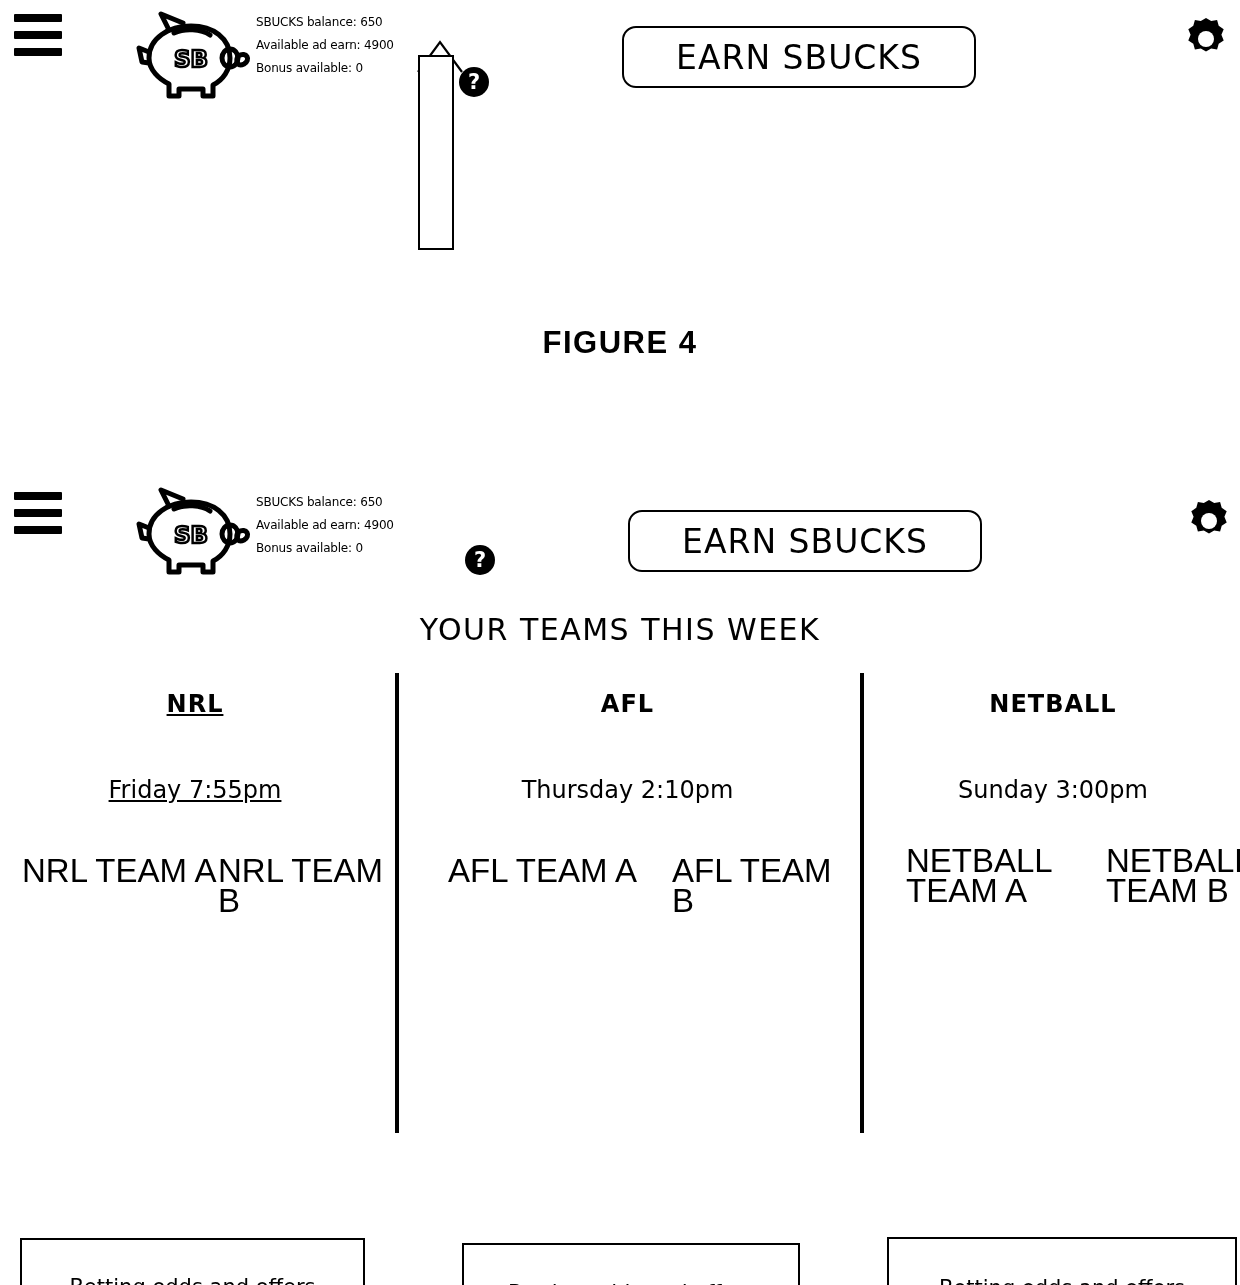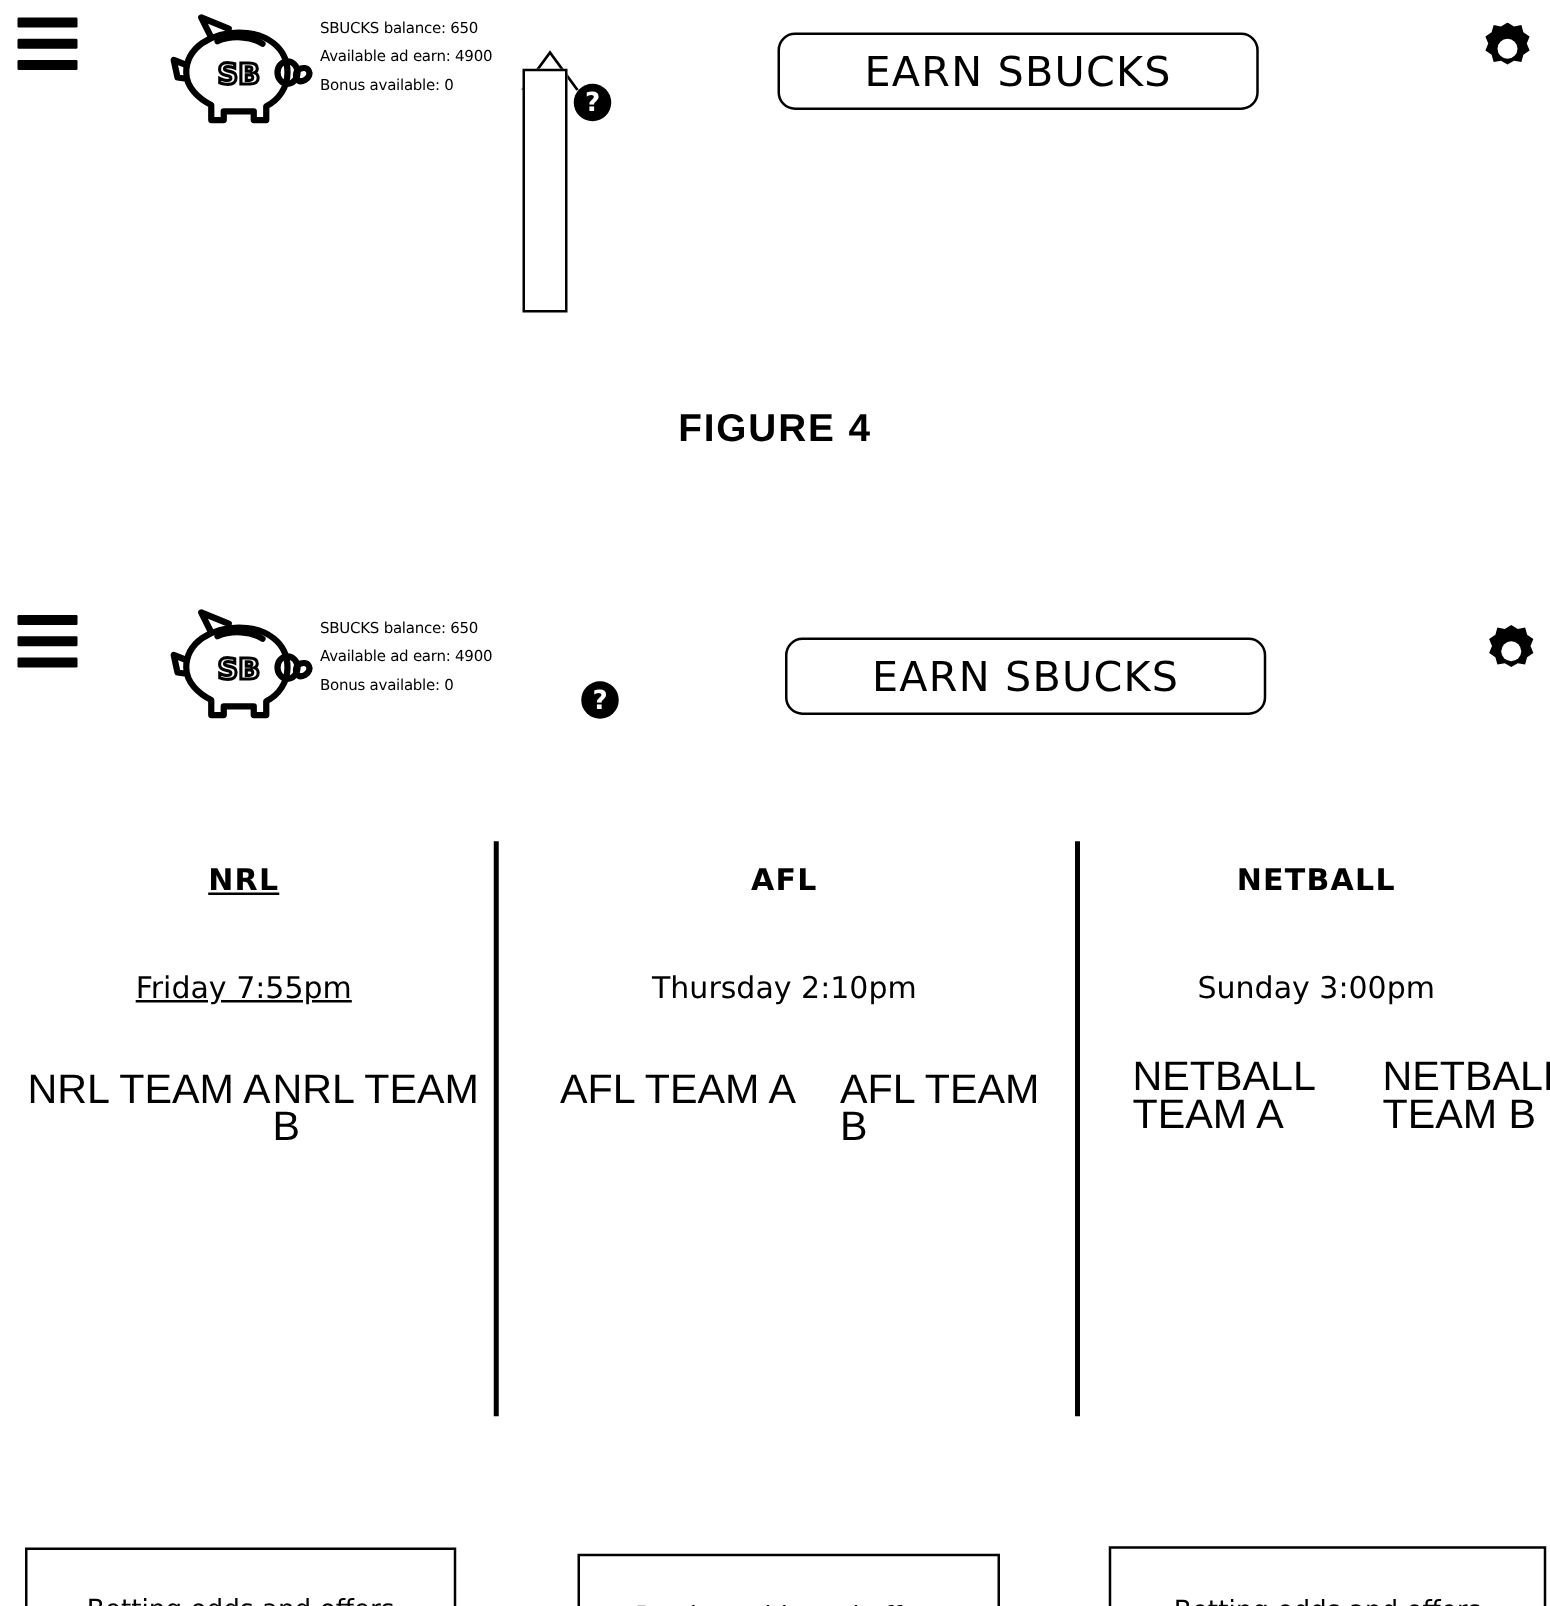--- a/index.html
+++ b/index.html
@@ -84,21 +84,21 @@
     font-family: "DejaVu Sans", sans-serif;
     font-weight: bold;
     font-size: 21px;
     line-height: 30px;
     text-align: center;
     cursor: pointer;
   }
 
   .earn-button {
     position: absolute;
-    width: 385px;
+    width: 354px;
     height: 62px;
     border: 2.5px solid #000;
     border-radius: 14px;
     background: #fff;
     font-family: "DejaVu Sans", sans-serif;
     font-size: 33px;
     line-height: 60px;
     text-align: center;
     letter-spacing: 1px;
     cursor: pointer;
@@ -324,20 +324,21 @@
     <div class="gear" style="left:1188px; top:30px;">
       <svg viewBox="0 0 42 42" width="42" height="42">
         <path fill="#000" d="M21 0 l5.2 3.1 5.9 -1.1 1.6 5.8 5 3.4 -2.3 5.6 2.3 5.6 -5 3.4
                  -1.6 5.8 -5.9 -1.1 -5.2 3.1 -5.2 -3.1 -5.9 1.1 -1.6 -5.8 -5 -3.4
                  2.3 -5.6 -2.3 -5.6 5 -3.4 1.6 -5.8 5.9 1.1 Z"></path>
         <circle cx="21" cy="21" r="8" fill="#fff"></circle>
       </svg>
     </div>
   </div>
 
+  <div class="section-title">YOUR TEAMS THIS WEEK</div>
 
   <div class="divider" id="divider-1"></div>
   <div class="divider" id="divider-2"></div>
 
   <div class="sport-col" id="col-nrl">
     <div class="sport-name">NRL</div>
     <div class="sport-time">Friday 7:55pm</div>
     <div class="teams-row">
       <div class="team-name team-a">NRL TEAM A</div>
       <div class="team-name team-b">NRL TEAM B</div>

